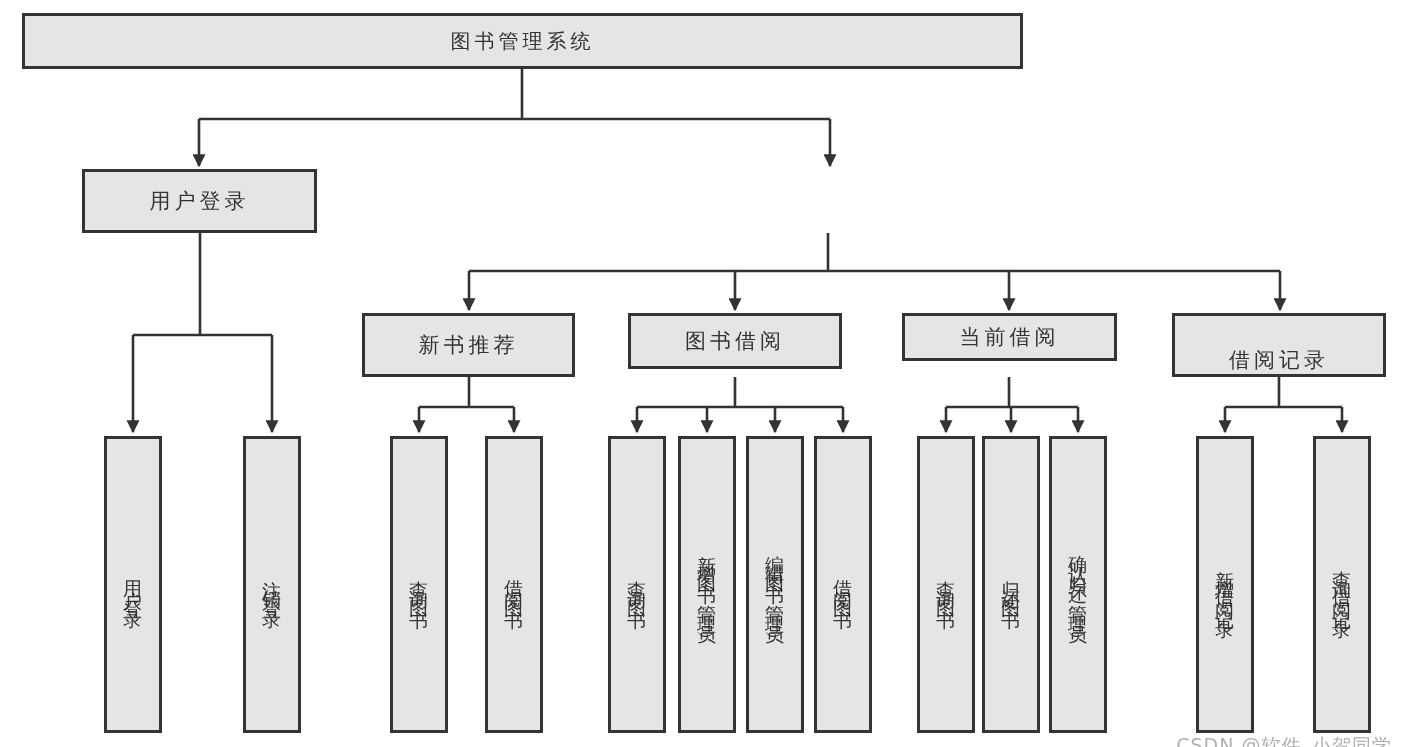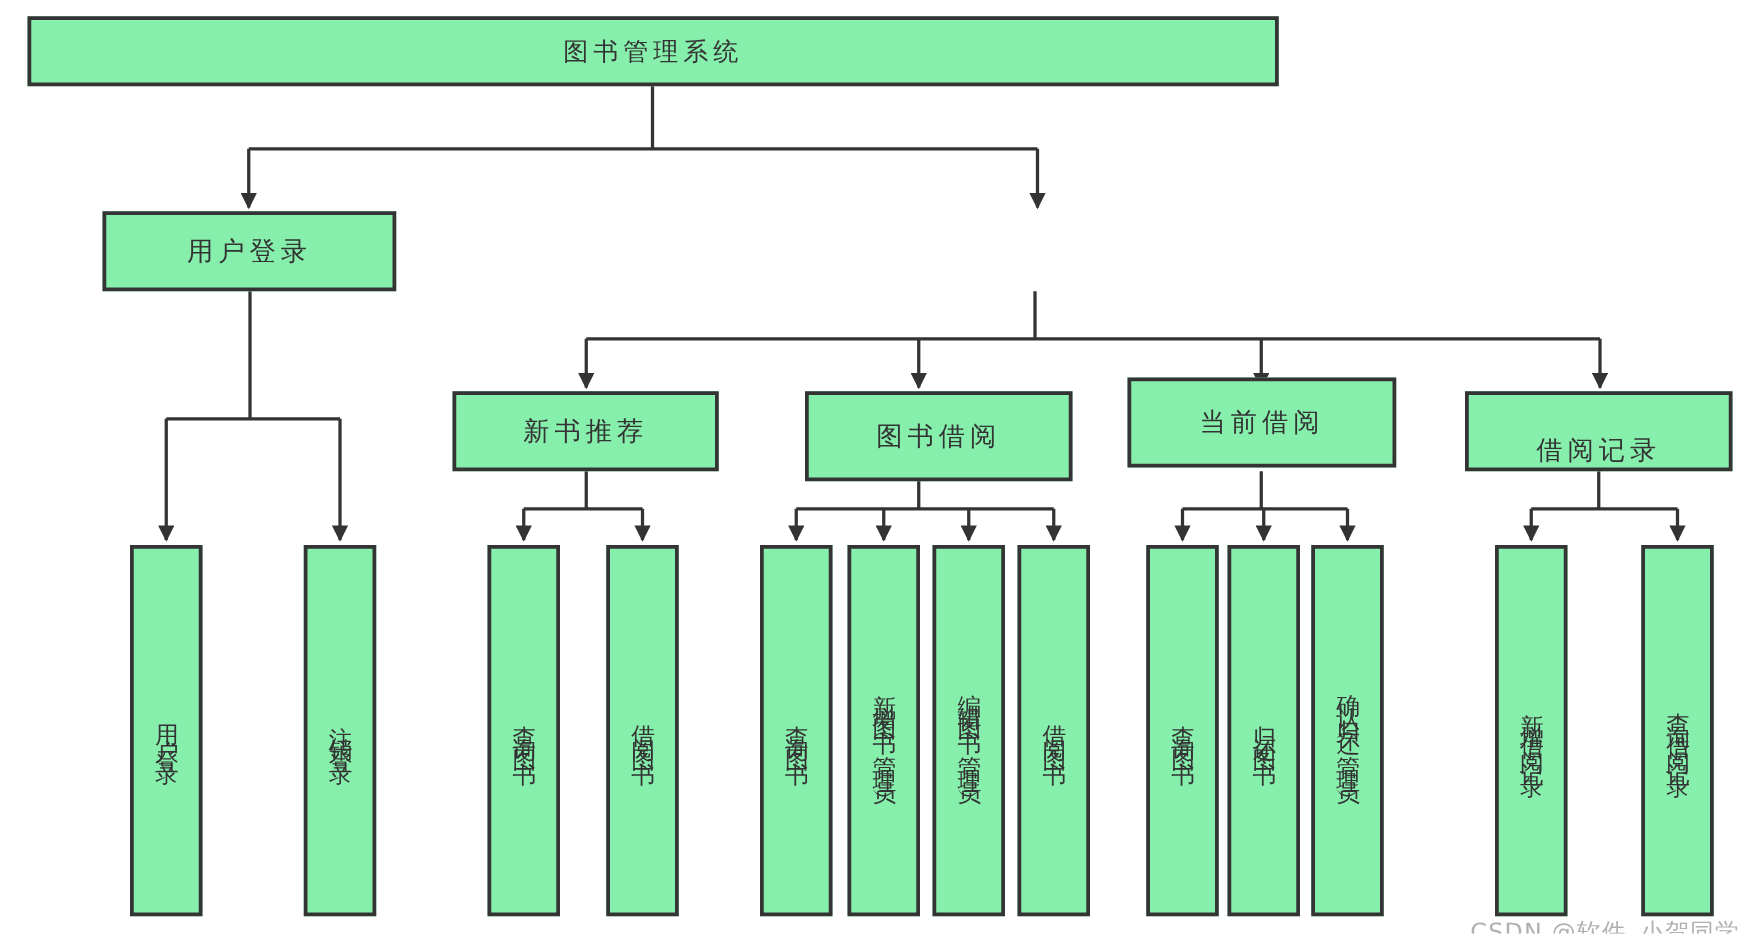--- a/index.html
+++ b/index.html
@@ -18,21 +18,21 @@
   .wires {
     position: absolute;
     left: 0; top: 0;
     width: 1405px; height: 747px;
     pointer-events: none;
   }
   .box {
     position: absolute;
     box-sizing: border-box;
     border: 3px solid #343434;
-    background: #86efac;
+    background: #e5e5e5;
     display: flex;
     align-items: center;
     justify-content: center;
     color: #333333;
   }
   .box .label {
     white-space: nowrap;
   }
   .root .label {
     font-size: 20px;
@@ -118,24 +118,24 @@
     <span class="label">图书管理系统</span>
   </div>
 
   <div class="box branch" style="left:82px; top:169px; width:235px; height:64px;">
     <span class="label">用户登录</span>
   </div>
 
   <div class="box branch" style="left:362px; top:313px; width:213px; height:64px;">
     <span class="label">新书推荐</span>
   </div>
-  <div class="box branch" style="left:628px; top:313px; width:214px; height:72px;margin-left:16px;">
+  <div class="box branch" style="left:628px; top:313px; width:214px; height:56px;">
     <span class="label">图书借阅</span>
   </div>
-  <div class="box branch" style="left:902px; top:302px; width:215px; height:72px;">
+  <div class="box branch" style="left:902px; top:313px; width:215px; height:48px;">
     <span class="label">当前借阅</span>
   </div>
   <div class="box branch" style="left:1172px; top:313px; width:214px; height:64px;align-items:flex-end;">
     <span class="label">借阅记录</span>
   </div>
 
   <div class="box leaf" style="left:104px;">
     <span class="label">用户登录</span>
   </div>
   <div class="box leaf" style="left:243px;">

